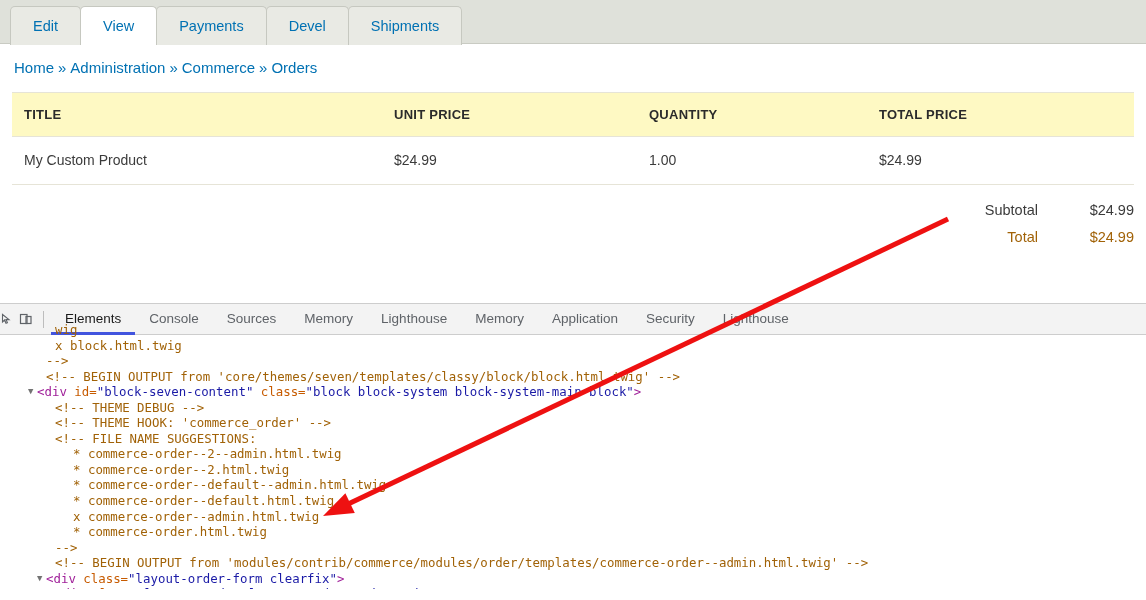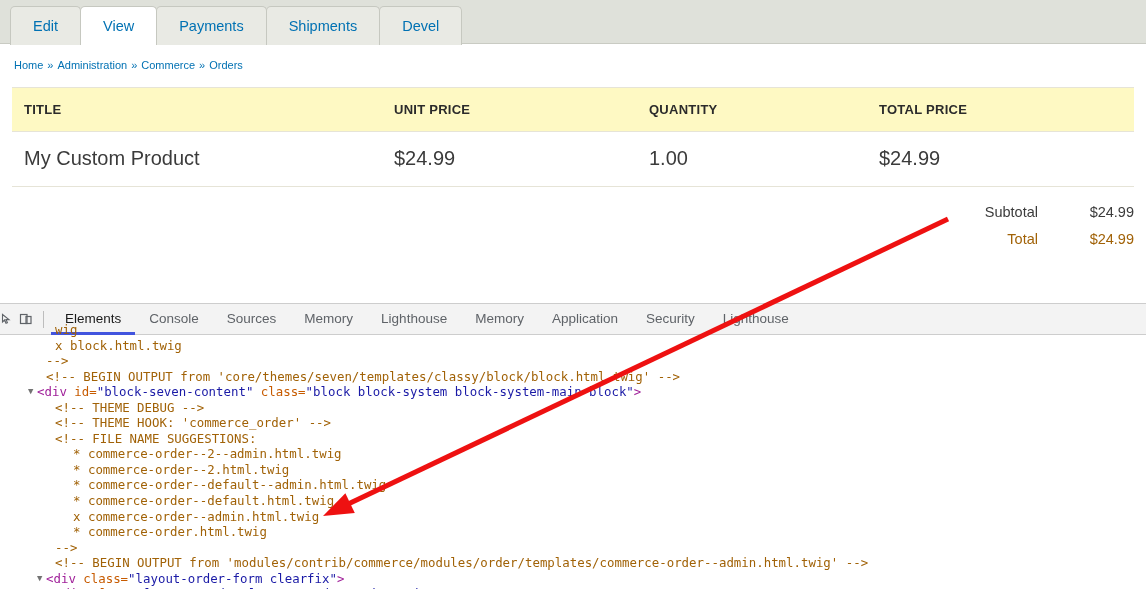--- a/index.html
+++ b/index.html
@@ -35,38 +35,38 @@
     top: 1px;
   }
   .tab.active {
     background: #ffffff;
     color: #0071b3;
     border-color: #c6c8c0;
     z-index: 3;
     font-weight: 400;
   }
 
-  .breadcrumb { padding: 15px 14px 8px 14px; font-size: 11px; color: #0071b3; }
+  .breadcrumb { padding: 15px 14px 8px 14px; font-size: 15px; color: #0071b3; }
   .breadcrumb a { color: #0071b3; text-decoration: none; cursor: pointer; }
   .bsep { color: #0071b3; padding: 0 4px; }
 
   .order-table { width: 1122px; margin: 8px 12px 0 12px; border-collapse: collapse; }
   .order-table thead th {
     background: #fef9c3;
     text-align: left;
     font-size: 13px;
     font-weight: bold;
     color: #2b2b2b;
     letter-spacing: .02em;
     padding: 14px 12px 14px 12px;
     border-top: 1px solid #e6e4d7;
     border-bottom: 1px solid #e6e4d7;
   }
   .order-table tbody td {
-    font-size: 20px;
+    font-size: 14px;
     color: #3b3b3b;
     padding: 15px 12px 16px 12px;
     border-bottom: 1px solid #e6e4d7;
   }
   .col-title { width: 370px; }
   .col-unit  { width: 255px; }
   .col-qty   { width: 230px; }
   .col-total { width: auto; }
 
   .totals { width: 1122px; margin: 14px 12px 0 12px; }
@@ -138,22 +138,22 @@
 
 <div id="app">
 
   <div class="page">
 
     <div class="tabbar">
       <div class="tabs" id="drupal-tabs">
           <div class="tab"><span>Edit</span></div>
           <div class="tab active"><span>View</span></div>
           <div class="tab"><span>Payments</span></div>
+          <div class="tab"><span>Devel</span></div>
           <div class="tab"><span>Shipments</span></div>
-          <div class="tab"><span>Devel</span></div>
         </div>
     </div>
 
     <div class="breadcrumb">
       <span id="breadcrumb-inner"><a>Home</a><span class="bsep">»</span><a>Administration</a><span class="bsep">»</span><a>Commerce</a><span class="bsep">»</span><a>Orders</a></span>
     </div>
 
     <table class="order-table">
       <thead>
         <tr>

